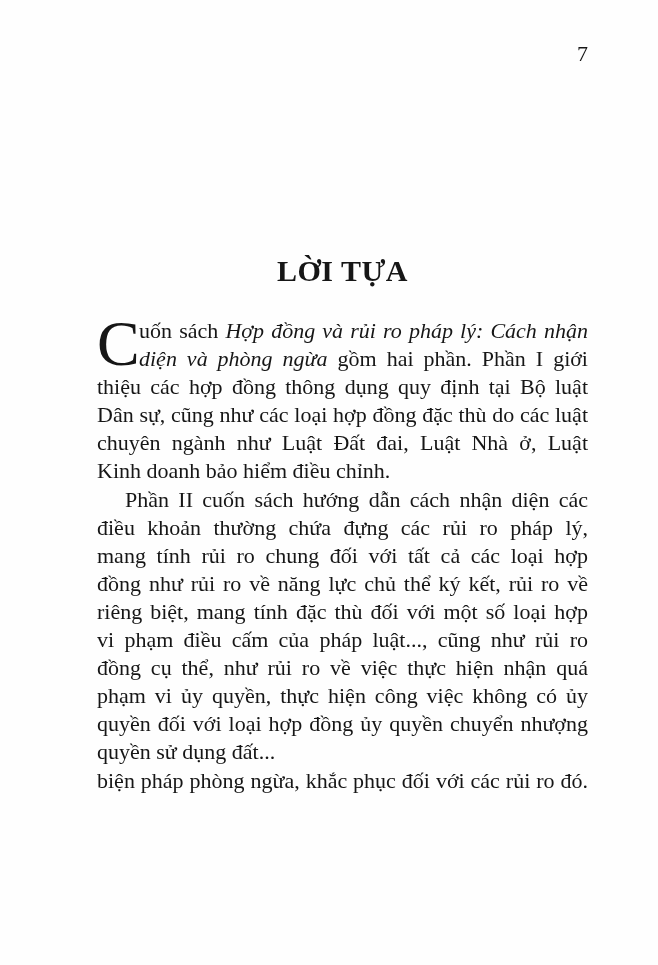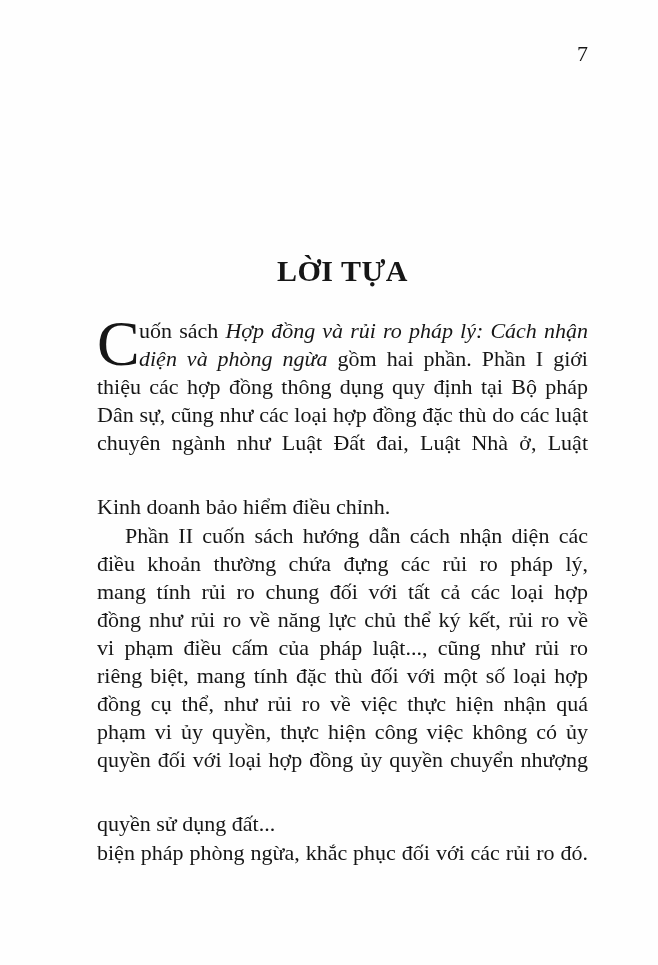--- a/index.html
+++ b/index.html
@@ -48,21 +48,20 @@
   }
   .line {
     line-height: 28.1px;
     text-align: justify;
     text-align-last: justify;
     white-space: normal;
   }
   .line.last {
     text-align: center;
     text-align-last: left;
-    margin-top: 36px;
   }
   .line.cap-offset {
     padding-left: 42px;
   }
   .line.indent {
     padding-left: 28px;
   }
   .drop-cap {
     position: absolute;
     left: 0;
@@ -78,32 +77,32 @@
 <body>
 
 <div class="page">
   <div class="page-number">7</div>
   <h1 class="chapter-title">LỜI TỰA</h1>
   <div class="body-text">
       <div class="para">
         <span class="drop-cap">C</span>
         <div class="line cap-offset"><span>uốn sách </span><em>Hợp đồng và rủi ro pháp lý: Cách nhận</em></div>
         <div class="line cap-offset"><em>diện và phòng ngừa</em><span> gồm hai phần. Phần I giới</span></div>
-        <div class="line"><span>thiệu các hợp đồng thông dụng quy định tại Bộ pháp</span></div>
+        <div class="line"><span>thiệu các hợp đồng thông dụng quy định tại Bộ luật</span></div>
         <div class="line"><span>Dân sự, cũng như các loại hợp đồng đặc thù do các luật</span></div>
         <div class="line"><span>chuyên ngành như Luật Đất đai, Luật Nhà ở, Luật</span></div>
         <div class="line last"><span>Kinh doanh bảo hiểm điều chỉnh.</span></div>
       </div>
       <div class="para">
         <div class="line indent"><span>Phần II cuốn sách hướng dẫn cách nhận diện các</span></div>
         <div class="line"><span>điều khoản thường chứa đựng các rủi ro pháp lý,</span></div>
         <div class="line"><span>mang tính rủi ro chung đối với tất cả các loại hợp</span></div>
         <div class="line"><span>đồng như rủi ro về năng lực chủ thể ký kết, rủi ro về</span></div>
+        <div class="line"><span>riêng biệt, mang tính đặc thù đối với một số loại hợp</span></div>
         <div class="line"><span>vi phạm điều cấm của pháp luật..., cũng như rủi ro</span></div>
-        <div class="line"><span>riêng biệt, mang tính đặc thù đối với một số loại hợp</span></div>
         <div class="line"><span>đồng cụ thể, như rủi ro về việc thực hiện nhận quá</span></div>
         <div class="line"><span>phạm vi ủy quyền, thực hiện công việc không có ủy</span></div>
         <div class="line"><span>quyền đối với loại hợp đồng ủy quyền chuyển nhượng</span></div>
         <div class="line last"><span>quyền sử dụng đất...</span></div>
       </div>
       <div class="para">
         <div class="line"><span>biện pháp phòng ngừa, khắc phục đối với các rủi ro đó.</span></div>
       </div>
     </div>
 </div>

